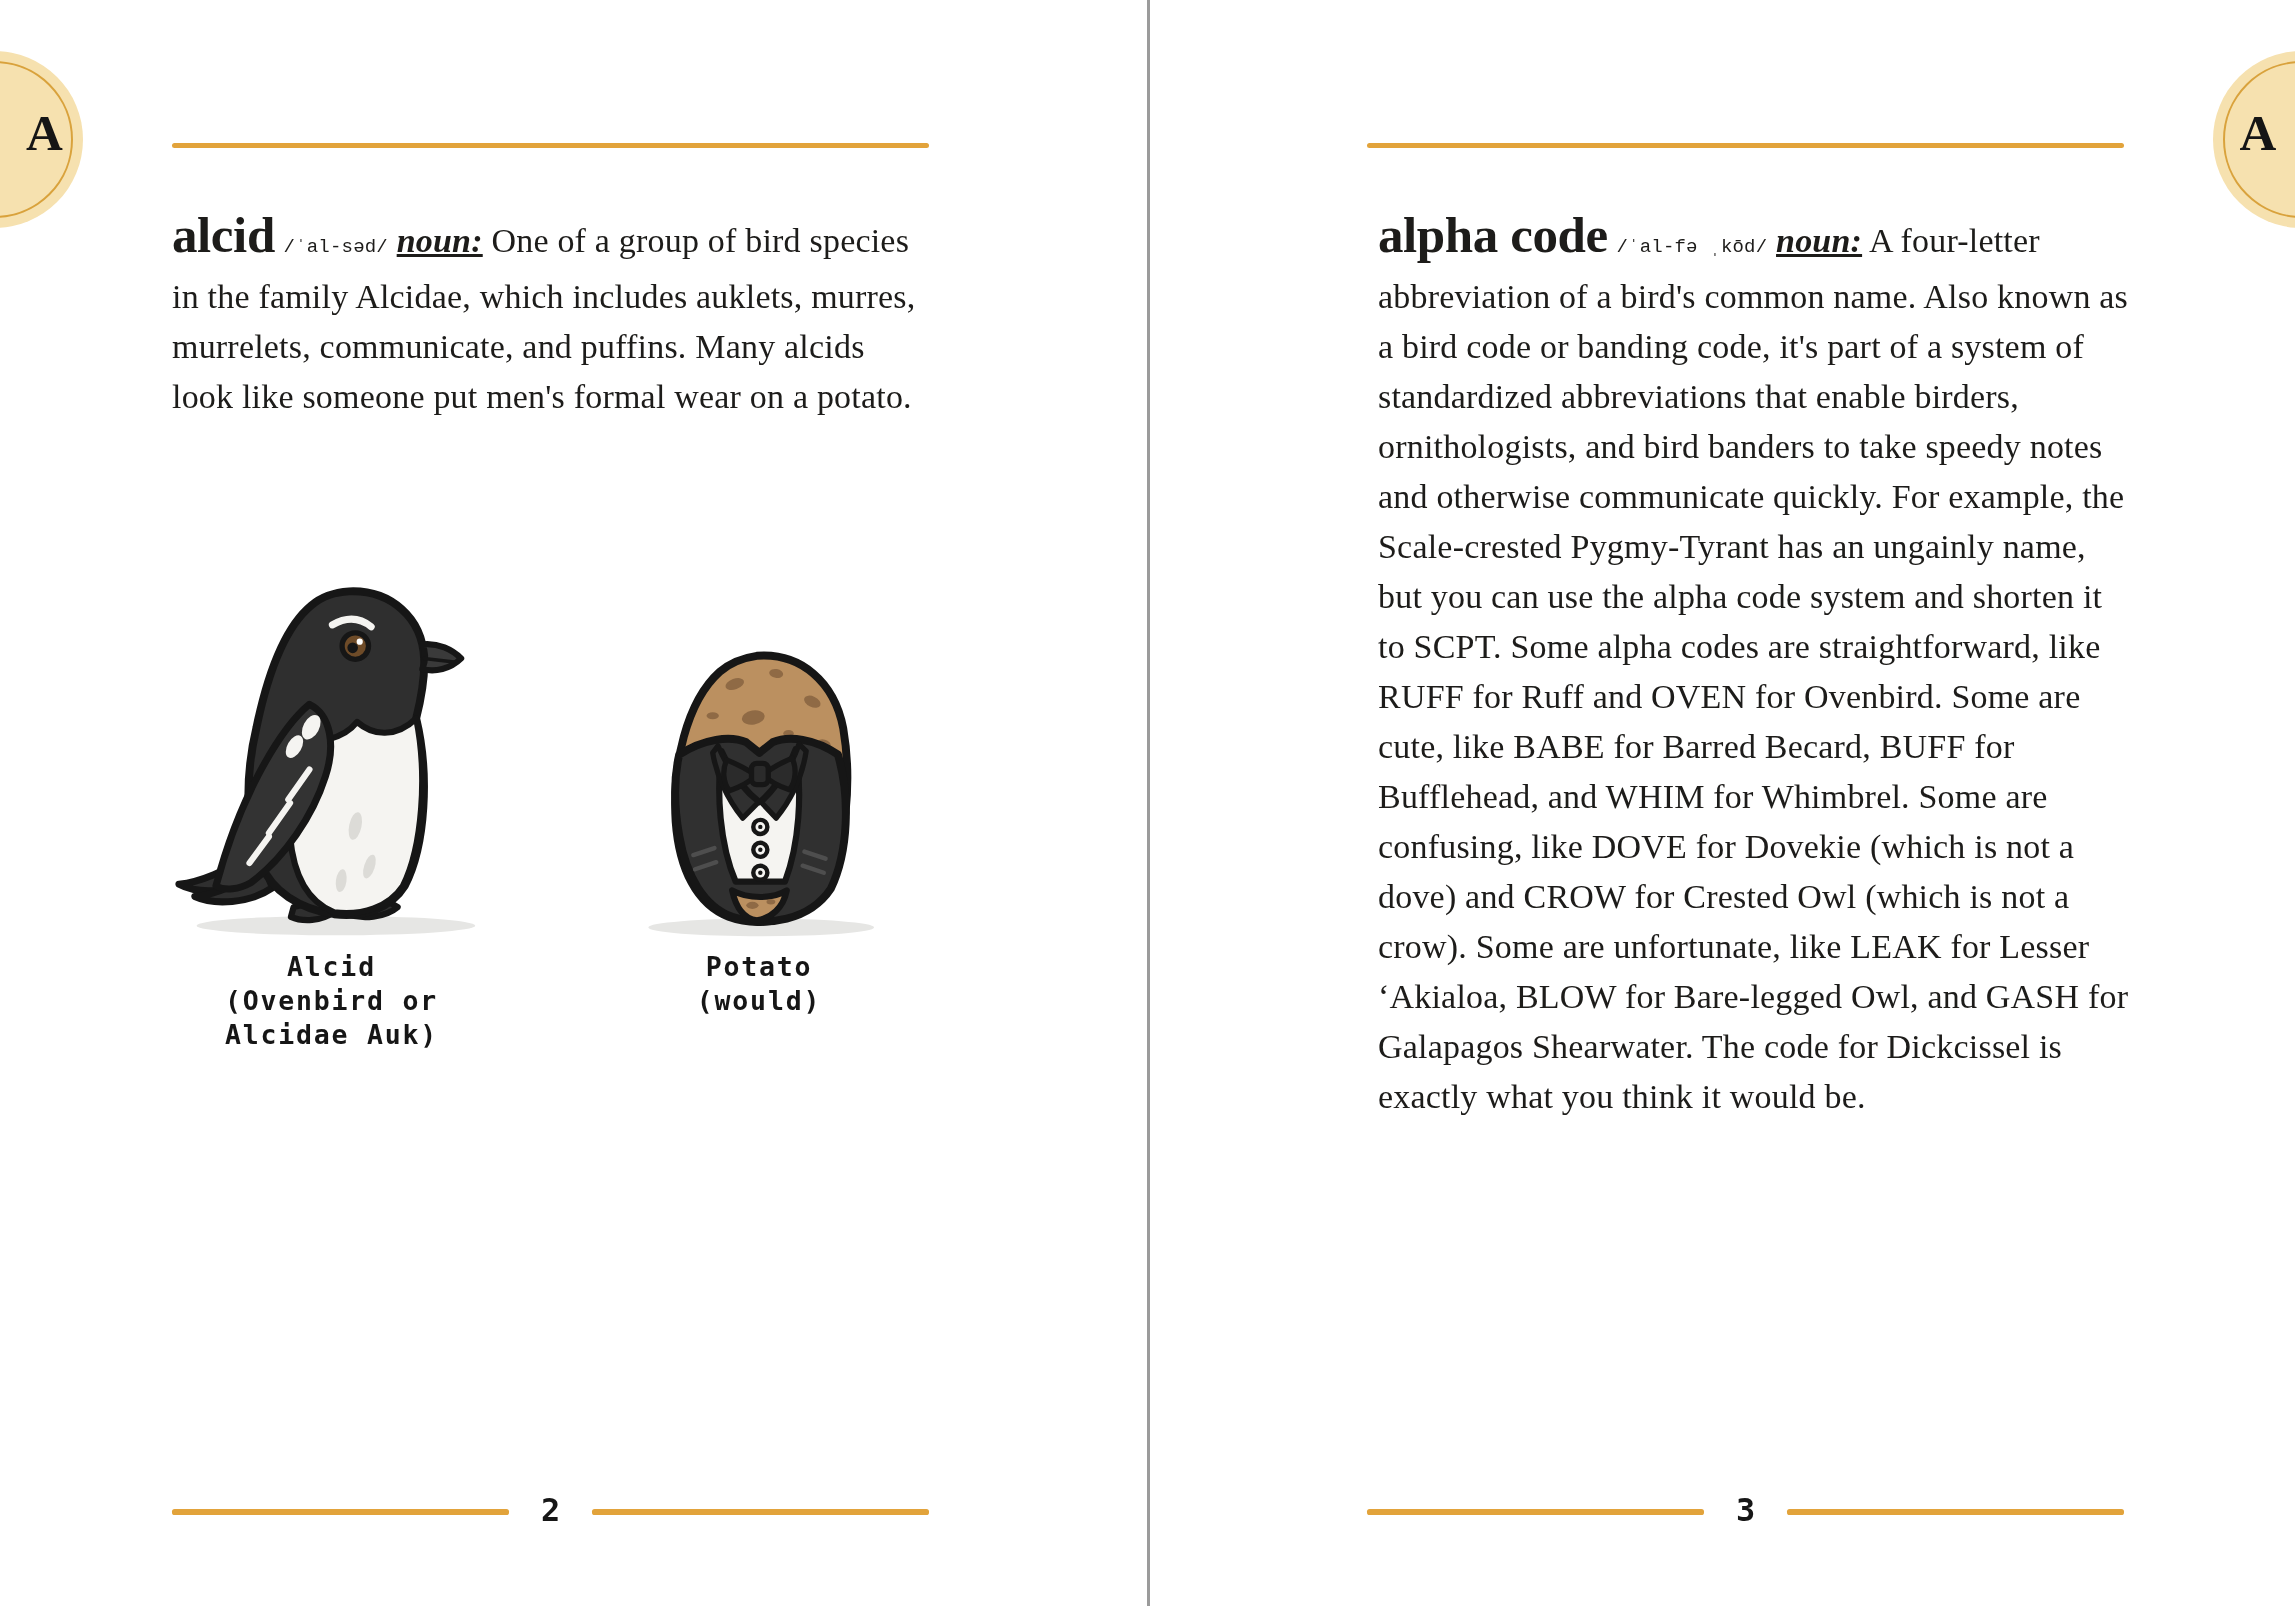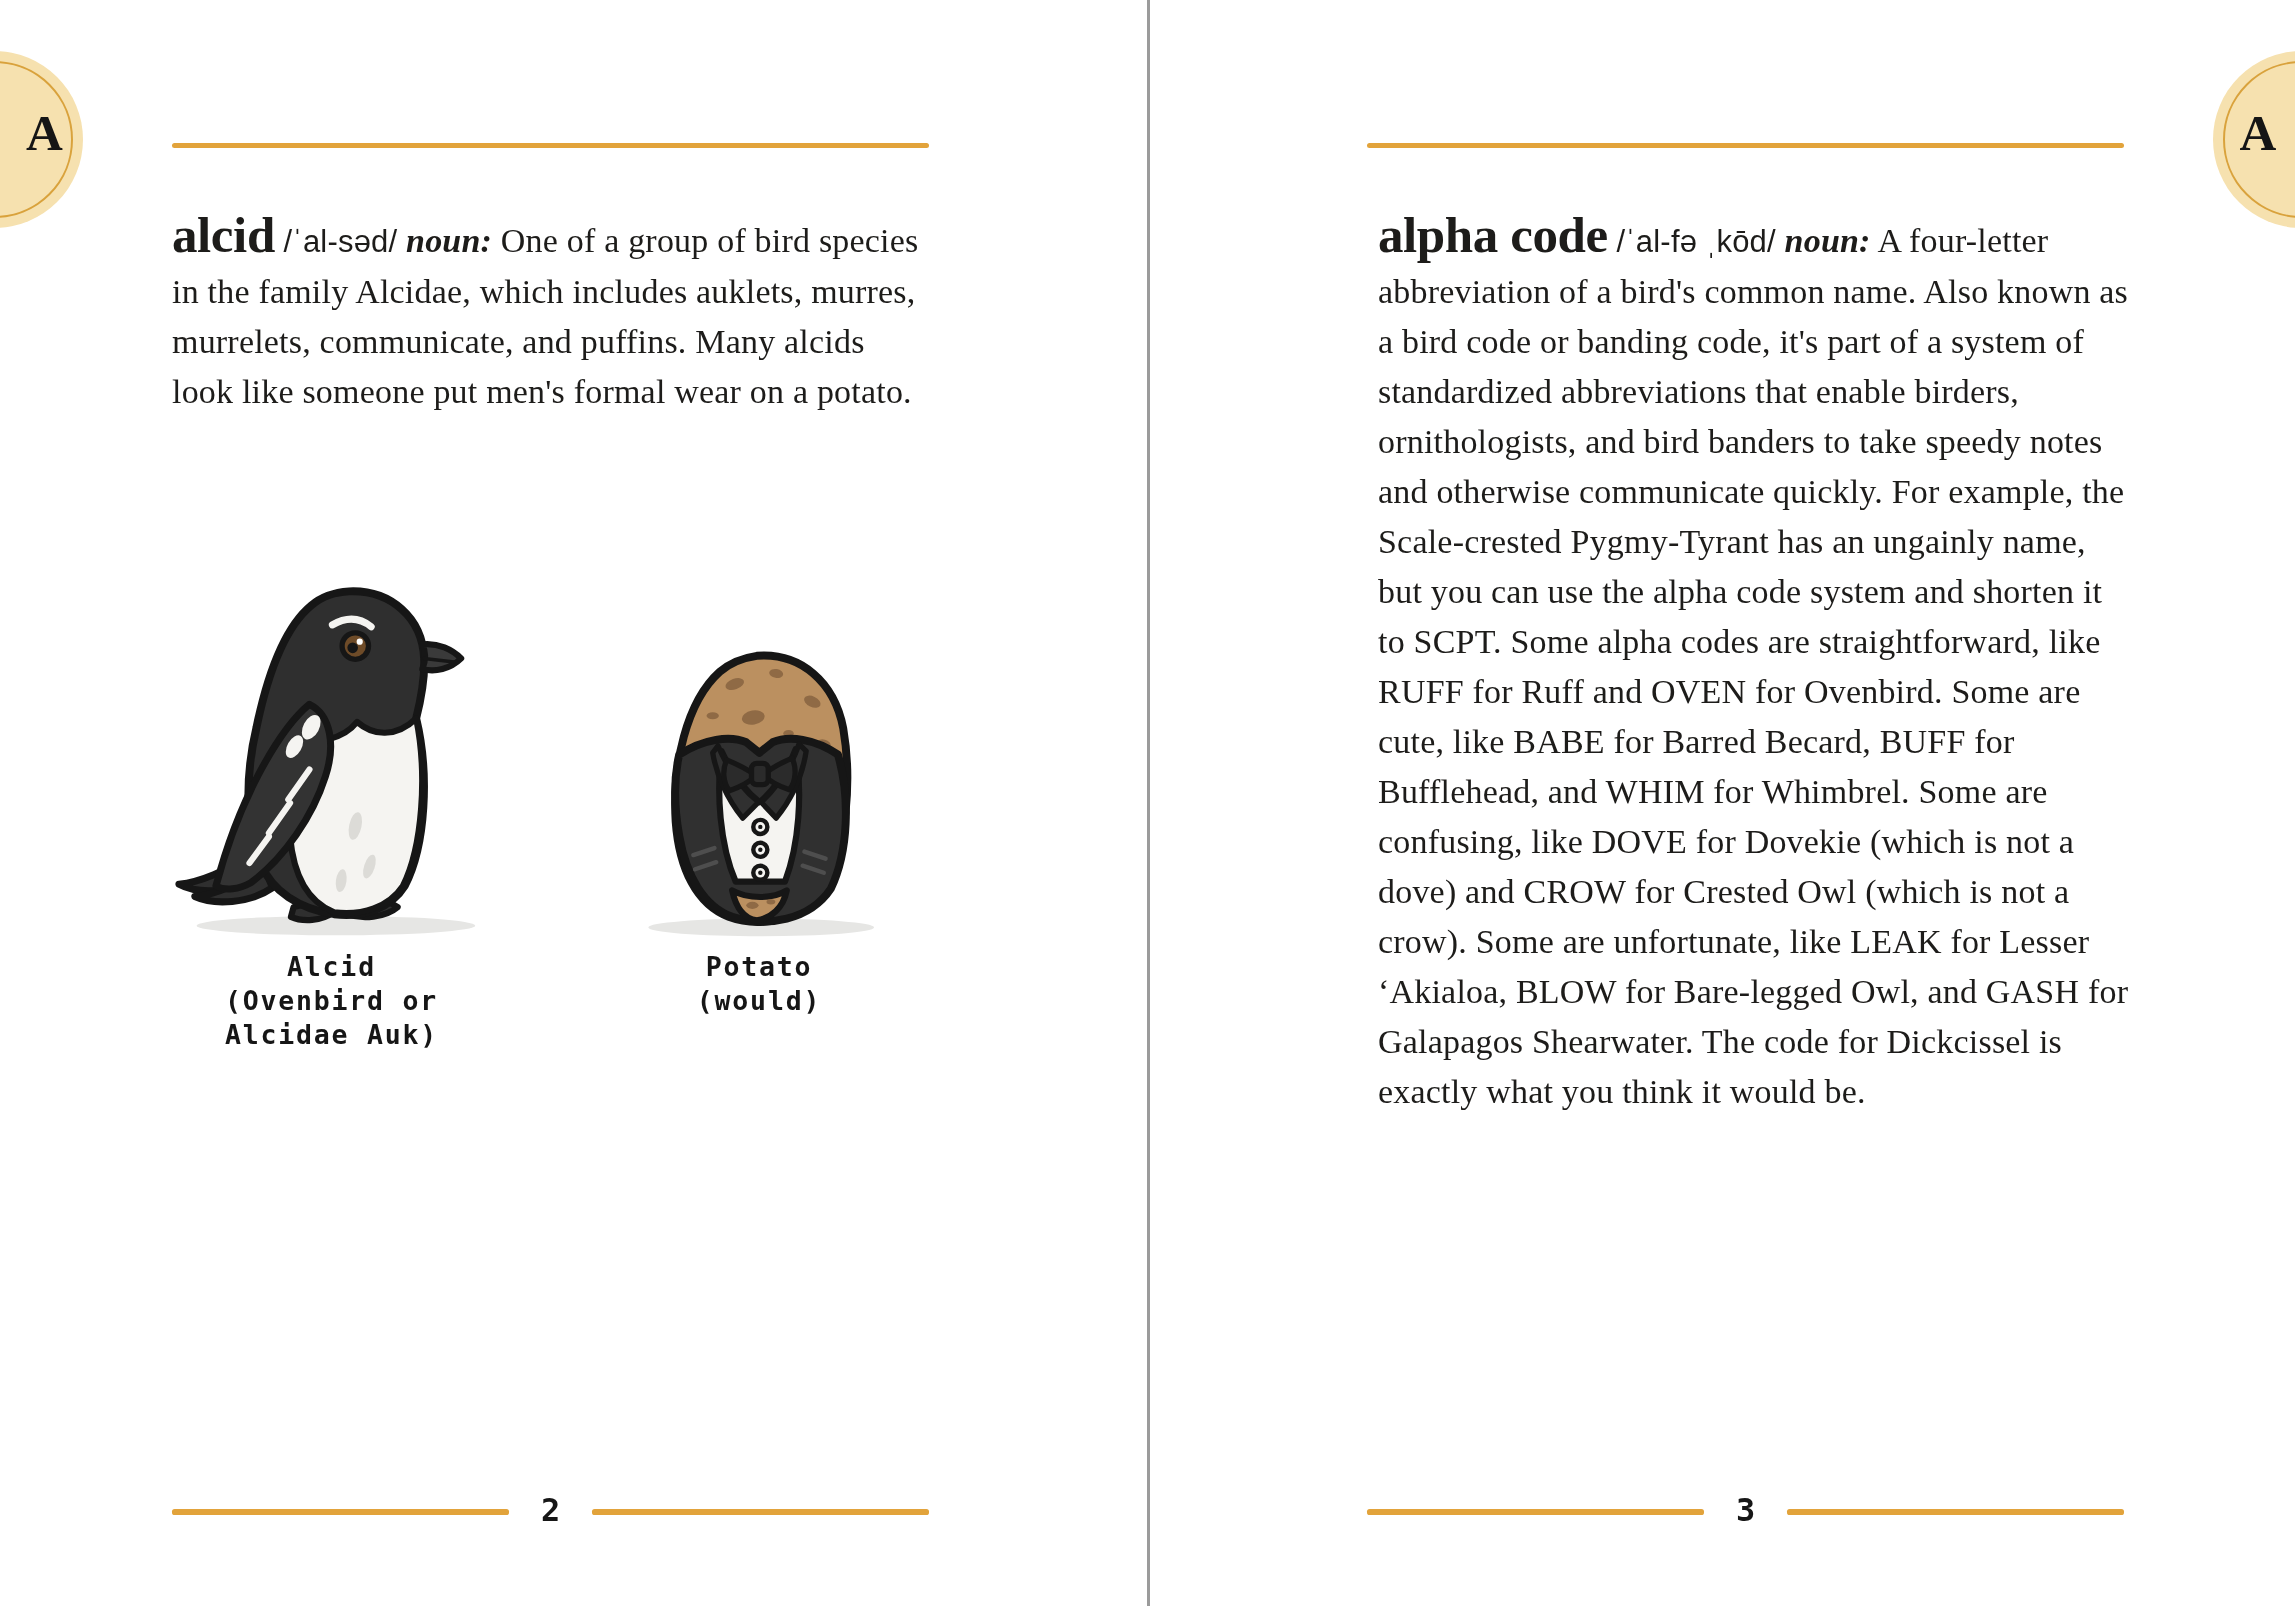--- a/index.html
+++ b/index.html
@@ -24,22 +24,22 @@
   .top-rule{position:absolute;top:143px;height:5.3px;width:757px;background:#e2a33b;border-radius:2.6px;}
   .page-left .top-rule{left:172px;}
   .page-right .top-rule{left:219px;}
 
   
   .entry{position:absolute;top:210px;width:758px;font-size:34px;line-height:50px;
          letter-spacing:0.2px;text-align:left;margin:0;}
   .page-left .entry{left:172px;}
   .page-right .entry{left:230px;}
   .headword{font-weight:bold;font-size:51px;letter-spacing:-0.4px;}
-  .pron{font-family:Liberation Sans, sans-serif;font-size:31px;}
-  .pos{font-weight:bold;font-style:italic;}
+  .pron{font-family:Liberation Mono, monospace;font-size:19px;}
+  .pos{font-weight:bold;font-style:italic;text-decoration:underline;}
 
   
   .illustration{position:absolute;top:572px;left:168px;width:717px;display:flex;
                 justify-content:space-between;}
   .figure{display:flex;flex-direction:column;align-items:center;margin:0;}
   .art{height:366px;display:flex;align-items:flex-end;}
   .cap{margin-top:12.4px;text-align:center;font-family:"DejaVu Sans Mono",monospace;
        font-weight:bold;font-size:26.5px;line-height:34px;letter-spacing:1.8px;color:#161616;}
   .cap-line{display:block;}
 

